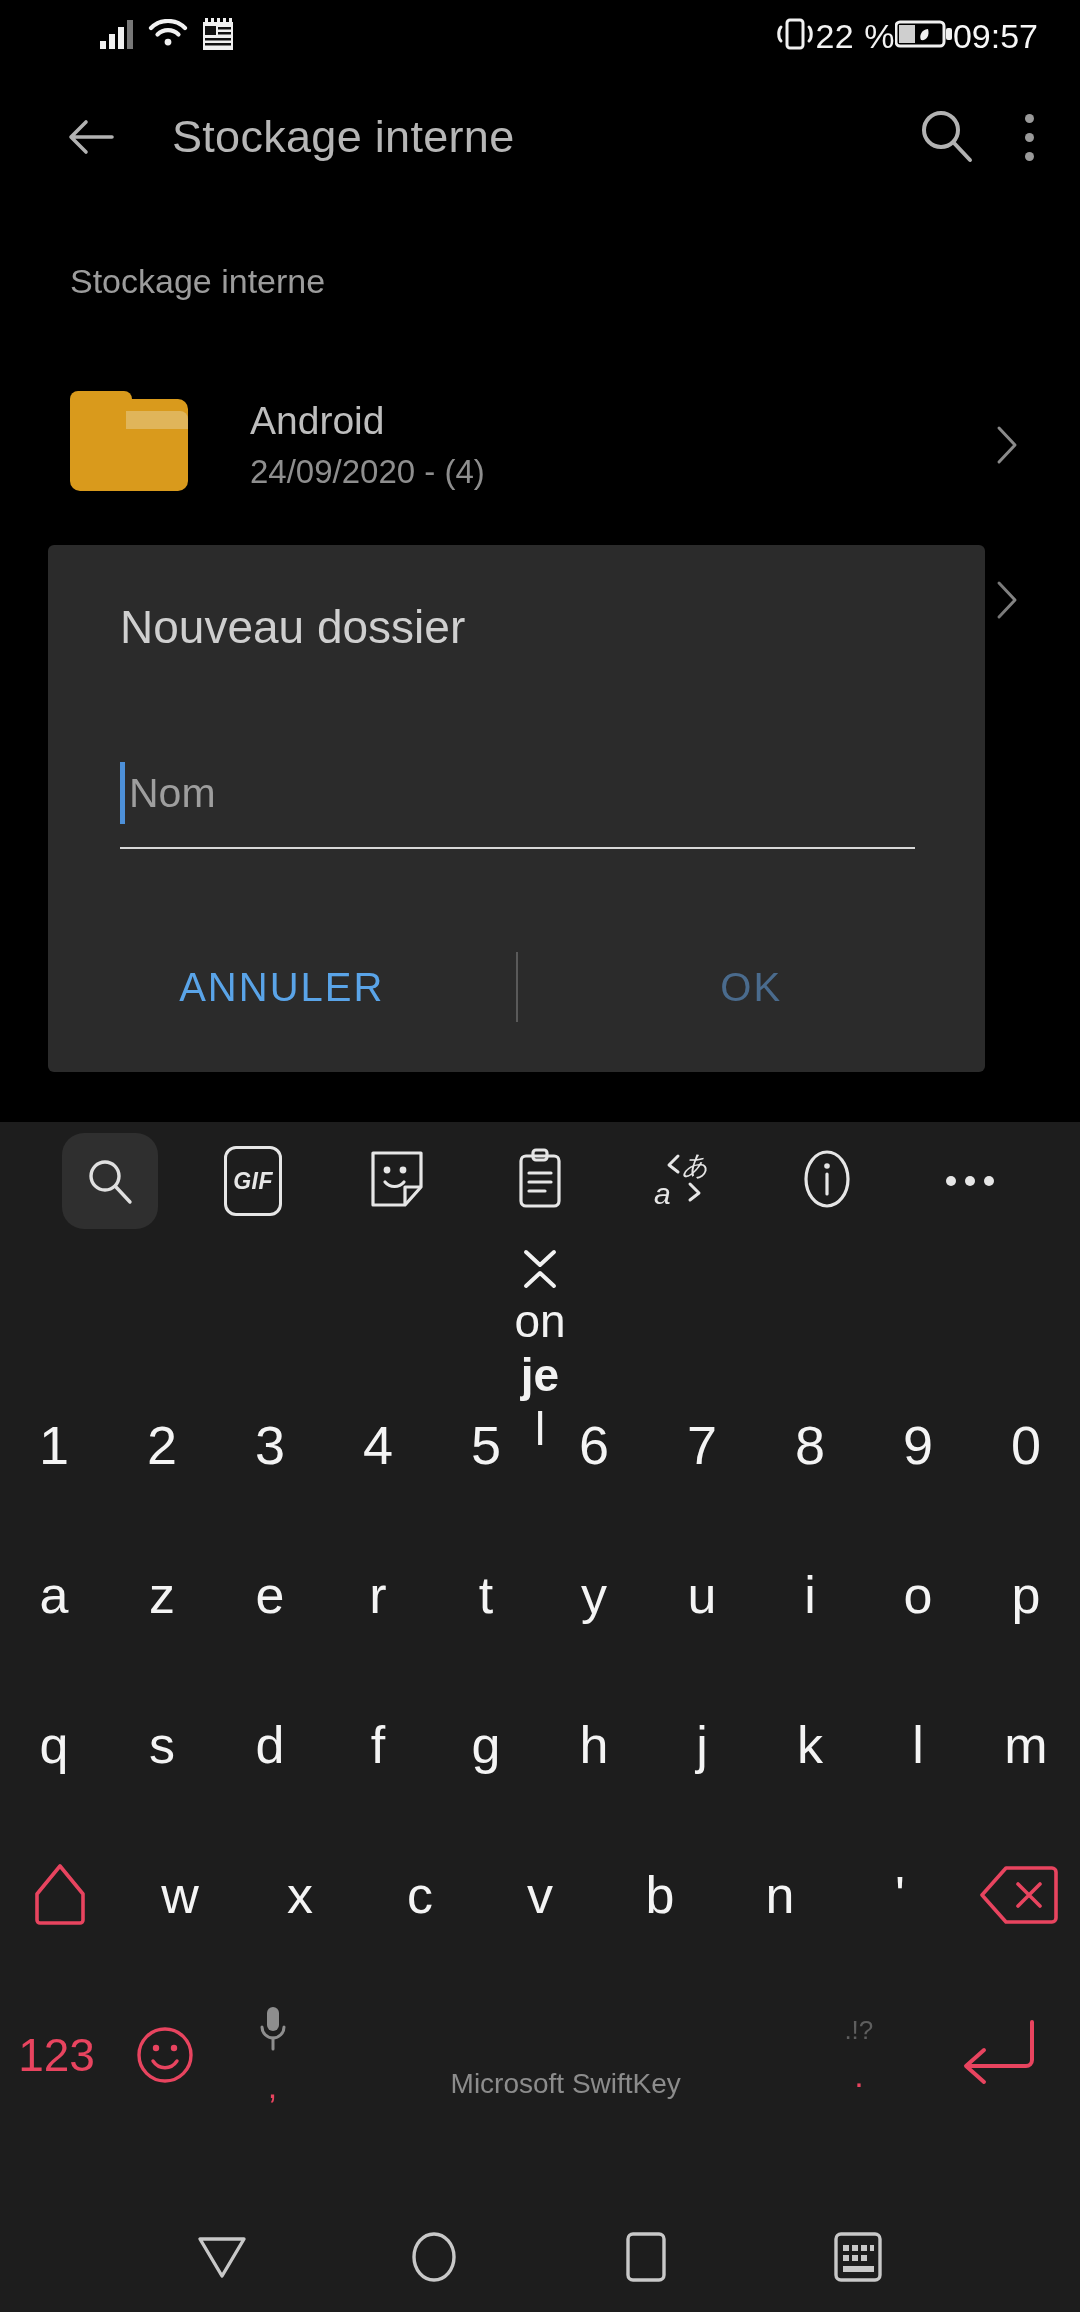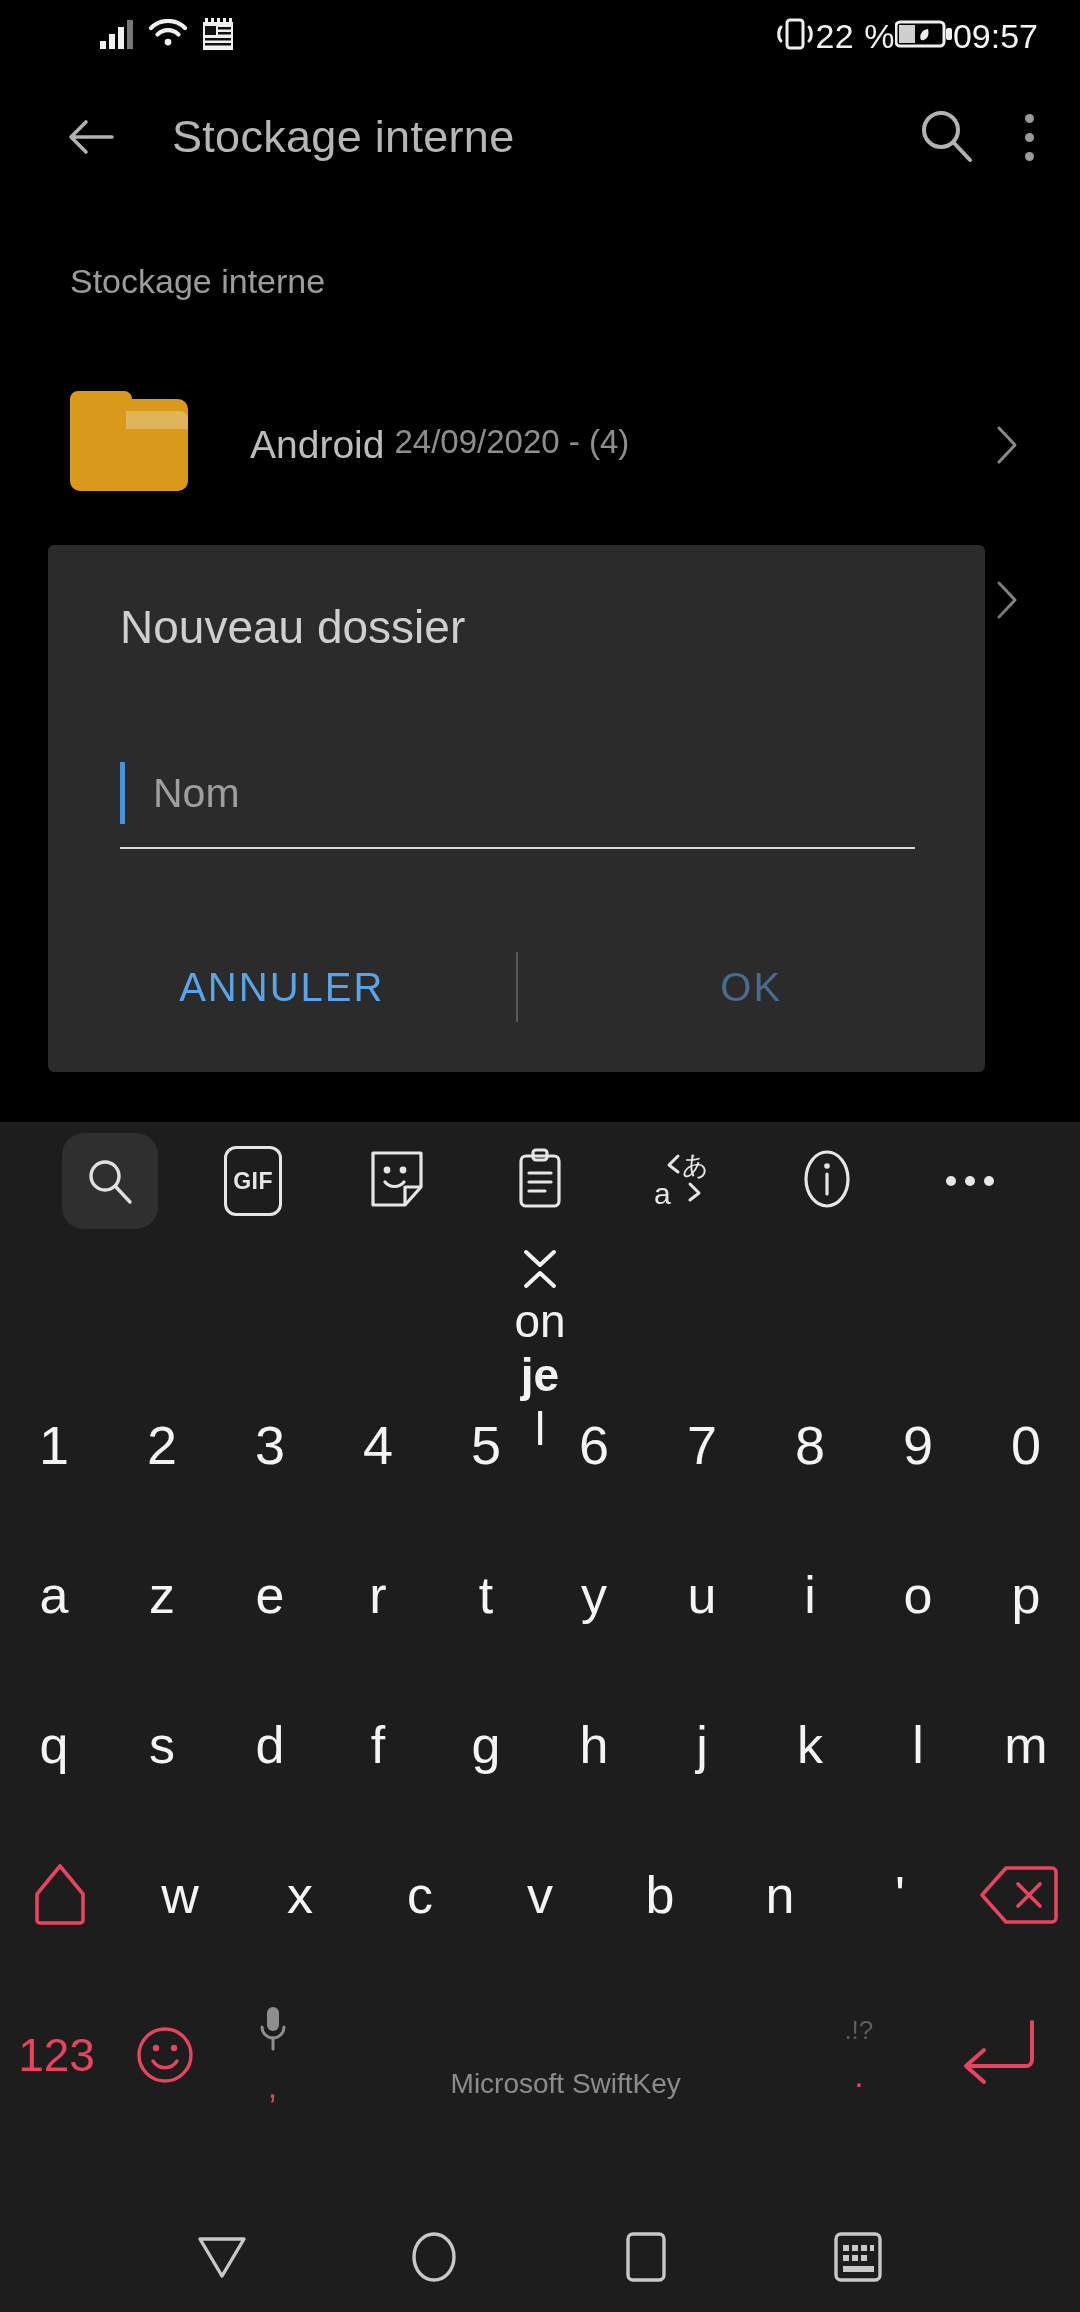--- a/index.html
+++ b/index.html
@@ -53,37 +53,37 @@
     position:absolute; inset:0; background:#d99a1c; border-radius:8px 10px 10px 10px;
   }
   .folder-ico .tab{
     position:absolute; top:-8px; left:0; width:62px; height:20px;
     background:#d99a1c; border-radius:8px 8px 0 0;
   }
   .folder-ico .flap{
     position:absolute; top:12px; left:56px; width:62px; height:18px;
     background:#e0b55a; border-radius:0 8px 0 0;
   }
-  .file-text{ margin-left:62px; display:flex; flex-direction:row; gap:10px; }
+  .file-text{ margin-left:62px; display:flex; flex-direction:column; gap:10px; }
   .file-name{ font-size:39px; color:#bdbdbd; font-weight:300; }
   .file-sub{ font-size:33px; color:#8e8e8e; font-weight:300; }
   .chev{ position:absolute; right:62px; width:22px; height:40px; }
   .dialog{
     position:absolute; top:545px; left:48px; width:937px; height:527px;
     background:#2b2b2b; border-radius:6px;
     box-shadow:0 10px 40px rgba(0,0,0,.6);
   }
   .dlg-title{
     position:absolute; top:55px; left:72px;
     font-size:46px; color:#cfcfcf; font-weight:300;
   }
   .dlg-field{
     position:absolute; top:212px; left:72px; width:795px;
   }
-  .dlg-input-line{ display:flex; align-items:center; height:72px; position:relative;gap:24px;}
+  .dlg-input-line{ display:flex; align-items:center; height:72px; position:relative;}
   .caret{
     width:5px; height:62px; background:#4d90d9; flex:0 0 5px;
   }
   .placeholder{
     font-size:41px; color:#9e9e9e; font-weight:300; margin-left:4px;
   }
   .underline{ width:795px; height:2px; background:#d8d8d8; margin-top:18px;}
   .dlg-actions{
     position:absolute; bottom:0; left:0; width:937px; height:170px;
     display:flex; align-items:center;
@@ -95,21 +95,21 @@
   .btn-cancel{ color:#5aa4e8; }
   .btn-ok{ color:#4a6b8d; }
   .dlg-divider{ width:2px; height:70px; background:#5a5a5a; }
 
   
   .keyboard{
     position:absolute; top:1122px; left:0; width:1080px; height:1080px;
     background:#1d1d1d;
   }
   .kb-toolbar{
-    height:118px; display:flex; align-items:center; padding:0 38px;
+    height:118px; display:flex; align-items:center; padding:0 38px;font-style:italic;
   }
   .kb-tool{
     flex:1; display:flex; align-items:center; justify-content:center;
     height:100%; position:relative;
   }
   .tool-pill{
     width:96px; height:96px; border-radius:22px; background:#2f2f2f;
     display:flex; align-items:center; justify-content:center;
   }
   .gif-box{

